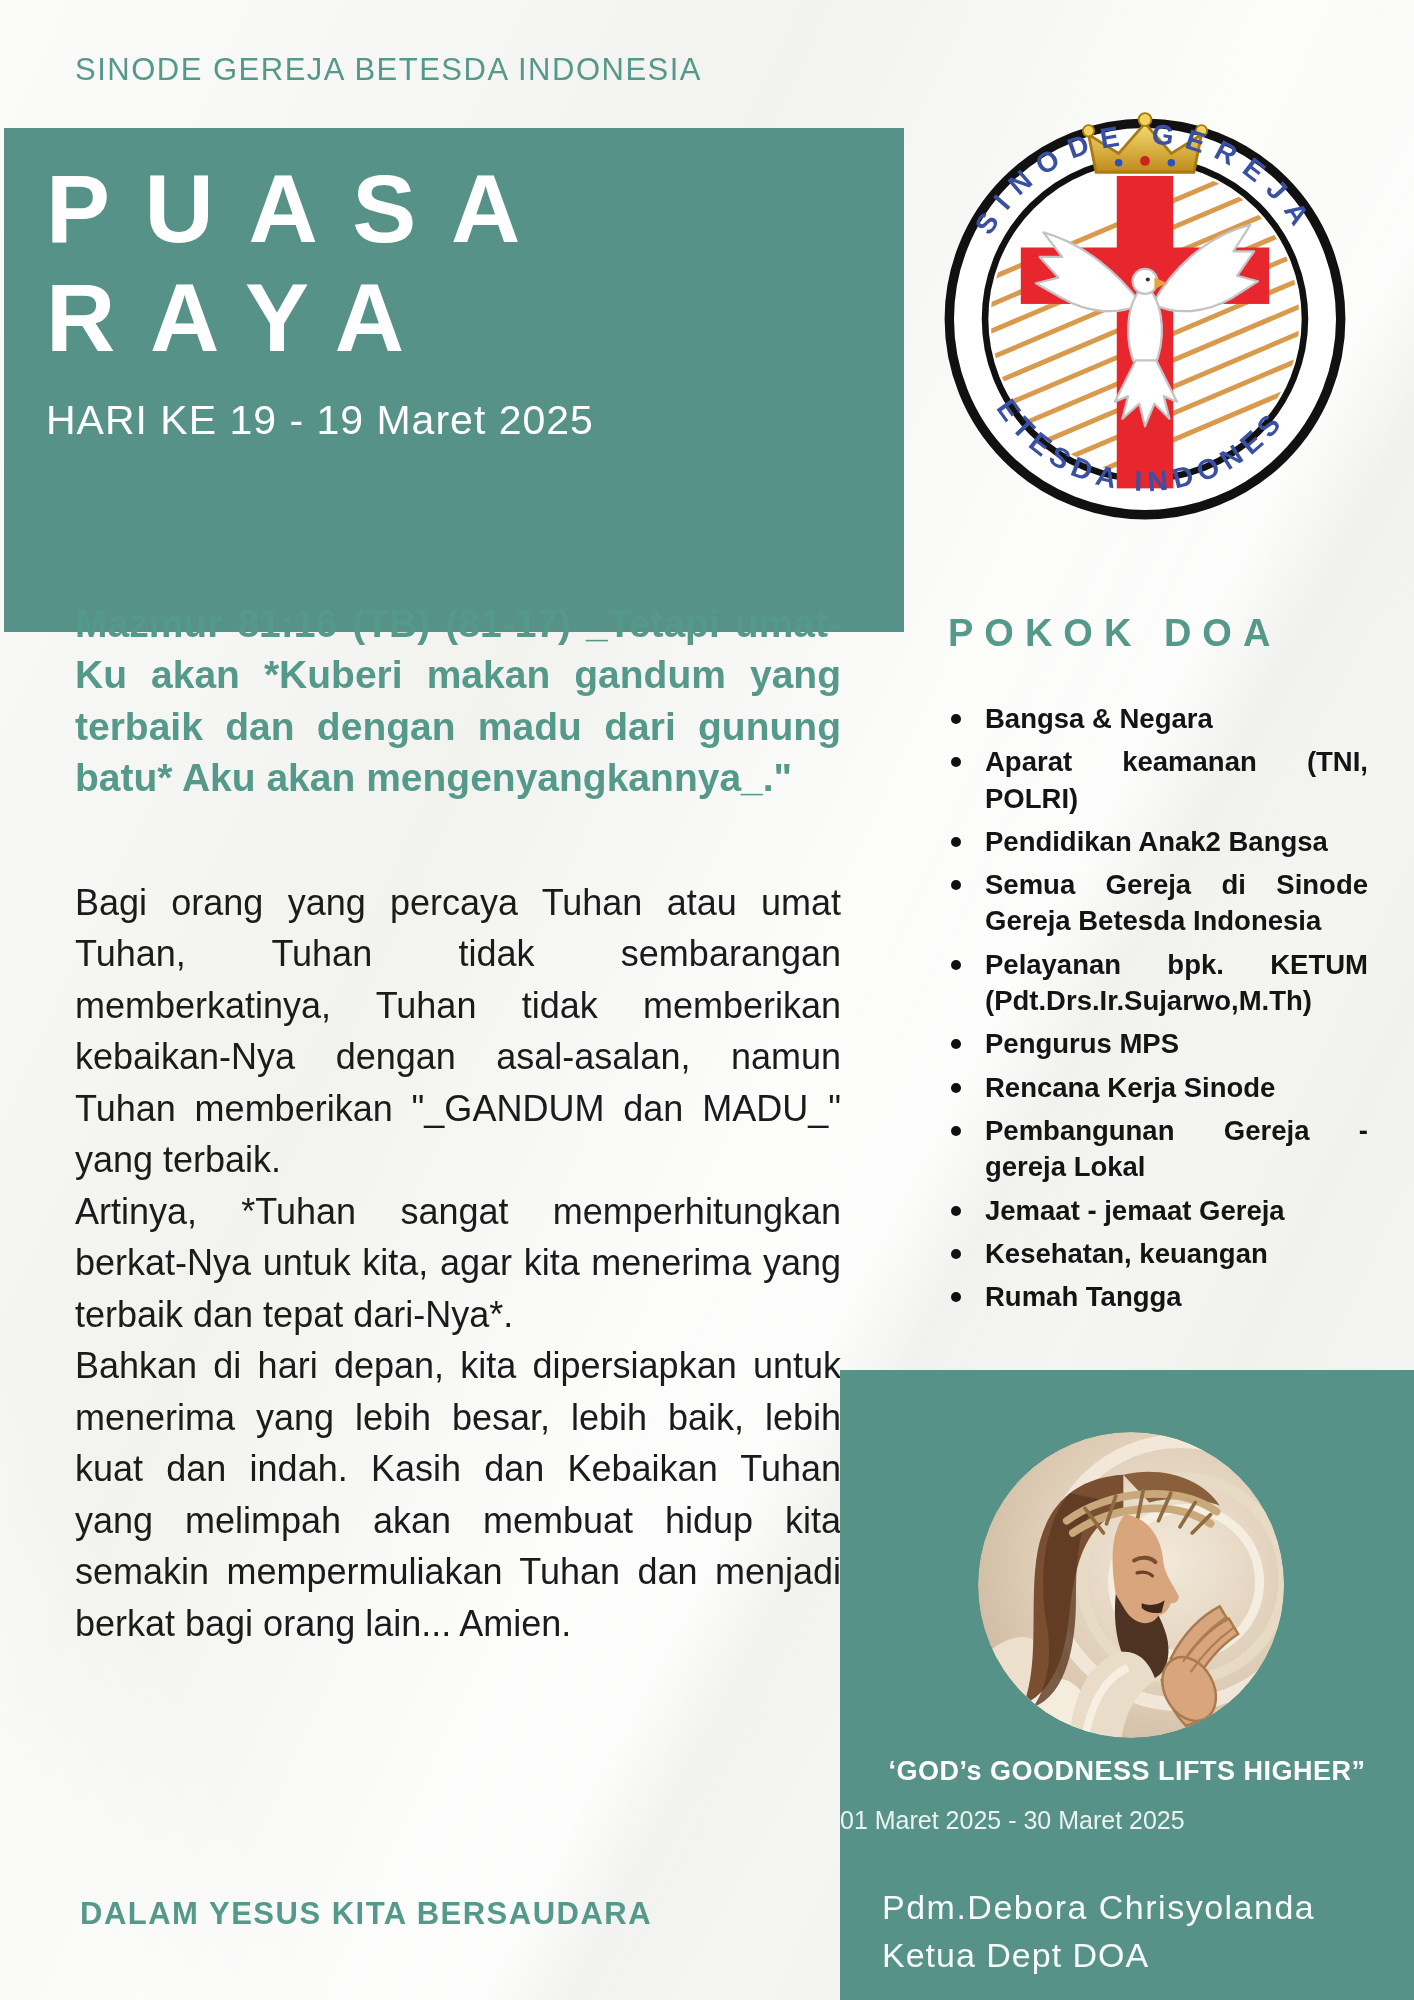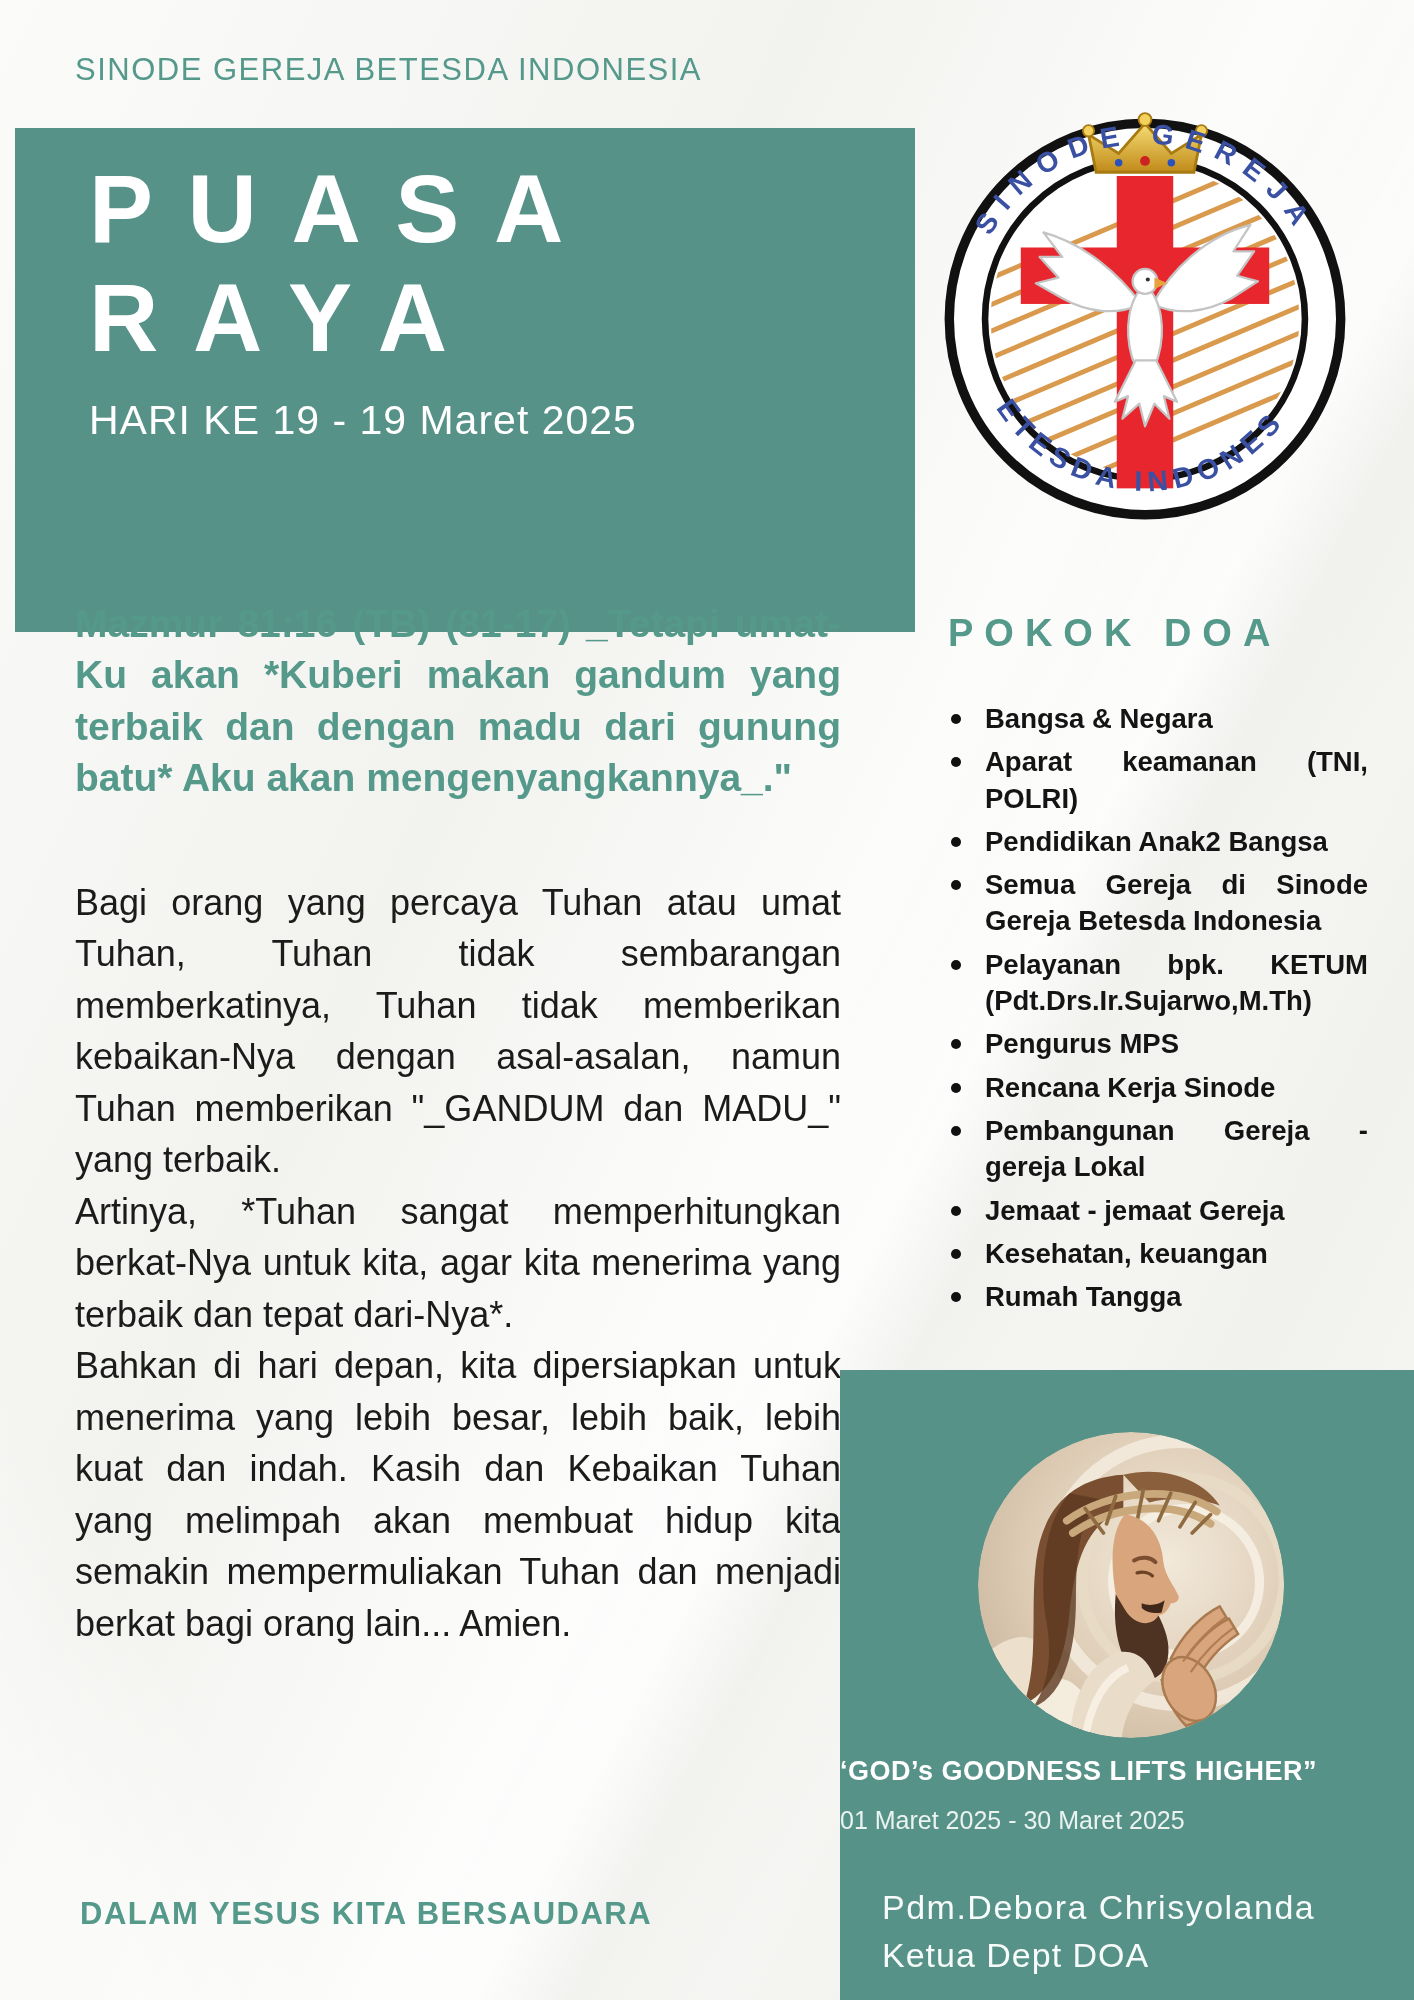--- a/index.html
+++ b/index.html
@@ -9,21 +9,21 @@
   .page::before{content:"";position:absolute;inset:0;pointer-events:none;
         background:
           linear-gradient(118deg,rgba(255,255,255,0) 55%,rgba(255,255,255,.6) 62%,rgba(230,230,226,.35) 66%,rgba(255,255,255,0) 72%),
           linear-gradient(62deg,rgba(255,255,255,.5) 0 6%,rgba(244,244,241,0) 14%);}
   .abs{position:absolute;}
 
   
   .org-header{left:75px;top:52px;font-size:31px;font-weight:400;letter-spacing:1.5px;color:var(--tealText);}
 
   
-  .banner{left:15px;top:128px;width:900px;height:504px;background:var(--teal);box-sizing:border-box;padding:26px 0 0 74px;}
+  .banner{left:4px;top:128px;width:900px;height:504px;background:var(--teal);box-sizing:border-box;padding:26px 0 0 42px;}
   .banner-title{font-size:96px;font-weight:700;color:#ffffff;letter-spacing:0.36em;line-height:1.14;}
   .banner-subtitle{margin-top:24px;font-size:41px;font-weight:400;color:#ffffff;letter-spacing:1px;}
 
   
   .logo{left:938px;top:112px;width:414px;height:414px;}
   .logo svg{width:100%;height:100%;display:block;}
 
   
   .verse{left:75px;top:598px;width:766px;font-size:39px;font-weight:700;line-height:1.32;
          text-align:justify;color:var(--tealText);}
@@ -34,21 +34,21 @@
   .prayer{left:948px;top:612px;width:420px;}
   .prayer-heading{font-size:38px;font-weight:700;letter-spacing:11px;color:var(--tealText);}
   .prayer-list{list-style:none;margin:46px 0 0 0;padding:0;font-size:27.5px;line-height:1.32;color:#141414;font-weight:bold;}
   .prayer-list li{position:relative;padding-left:37px;margin-bottom:7px;text-align:justify;}
   .prayer-list li .dot{position:absolute;left:3px;top:13px;width:10px;height:10px;border-radius:50%;background:#101010;}
 
   
   .card{left:840px;top:1370px;width:574px;height:630px;background:var(--teal);}
   .portrait{position:absolute;left:138px;top:62px;width:306px;height:306px;border-radius:50%;overflow:hidden;}
   .portrait svg{width:100%;height:100%;display:block;}
-  .card-quote{position:absolute;left:0;top:386px;width:100%;text-align:left;font-size:27px;font-weight:700;color:#ffffff;letter-spacing:.5px;}
+  .card-quote{position:absolute;left:0;top:386px;width:100%;text-align:center;font-size:27px;font-weight:700;color:#ffffff;letter-spacing:.5px;}
   .card-period{position:absolute;left:0;top:436px;width:100%;text-align:left;font-size:25px;font-weight:400;color:#eaf3f0;}
   .card-name{position:absolute;left:42px;top:518px;font-size:34px;font-weight:400;color:#f7fbfa;letter-spacing:1.5px;}
   .card-role{position:absolute;left:42px;top:566px;font-size:34px;font-weight:400;color:#f7fbfa;letter-spacing:1px;}
 
   
   .footer-motto{left:80px;top:1896px;width:680px;text-align:left;font-size:31px;font-weight:700;
                 letter-spacing:1.5px;color:var(--tealText);}
 </style>
 </head>
 <body>

